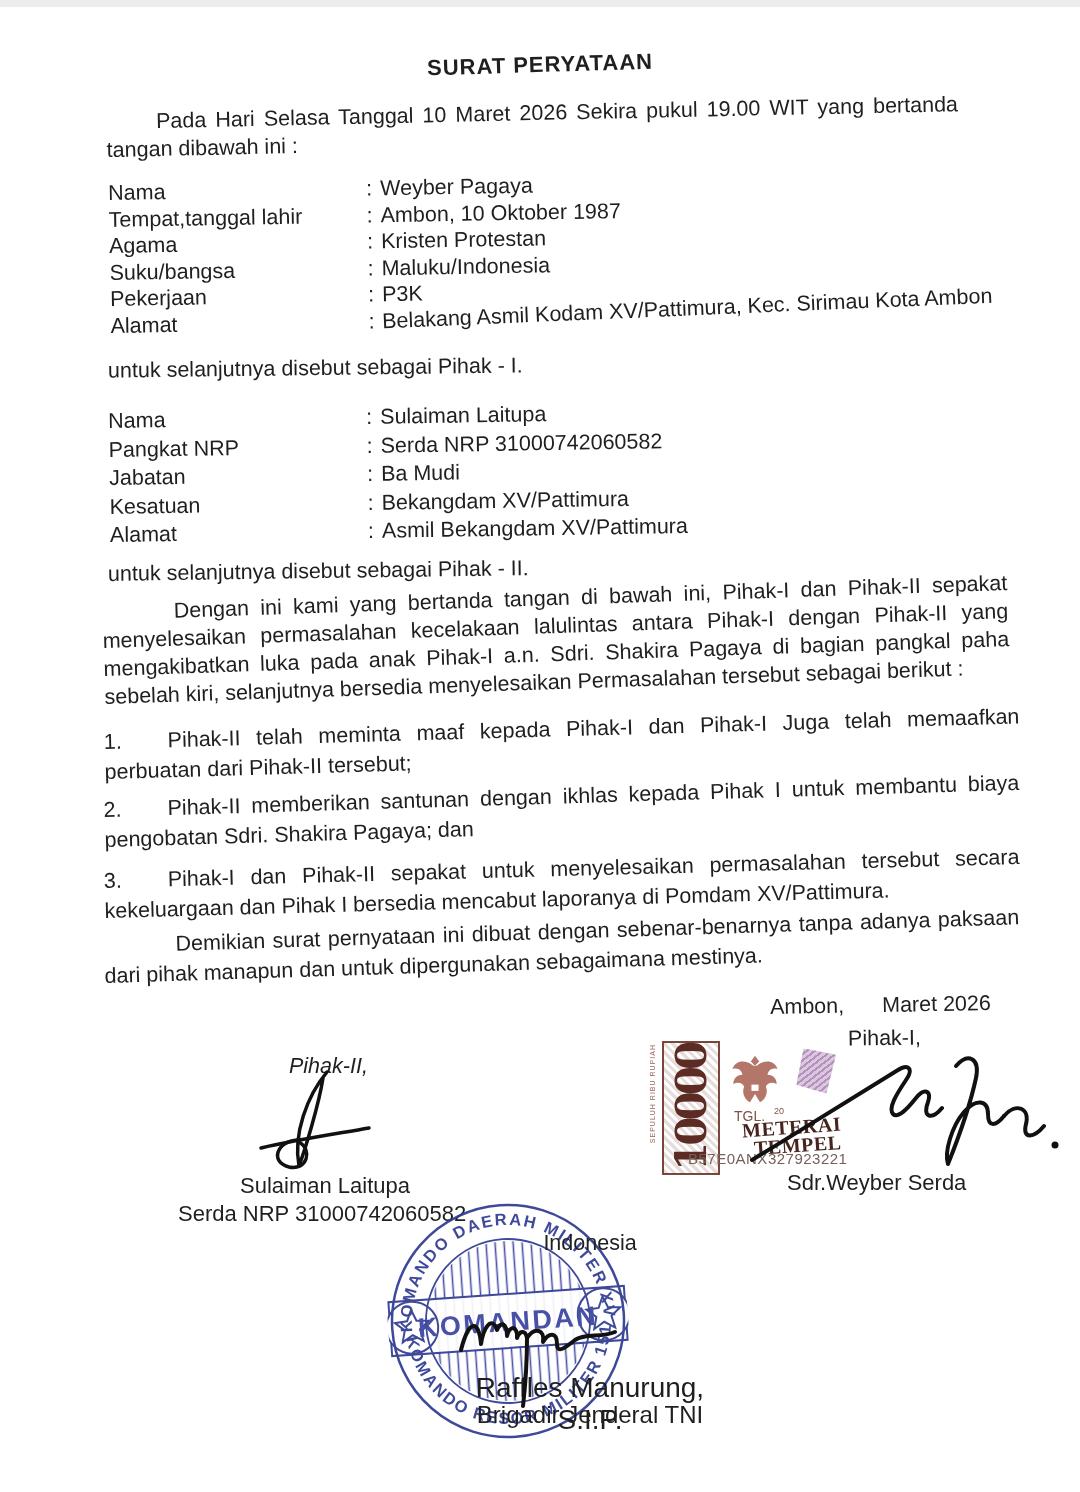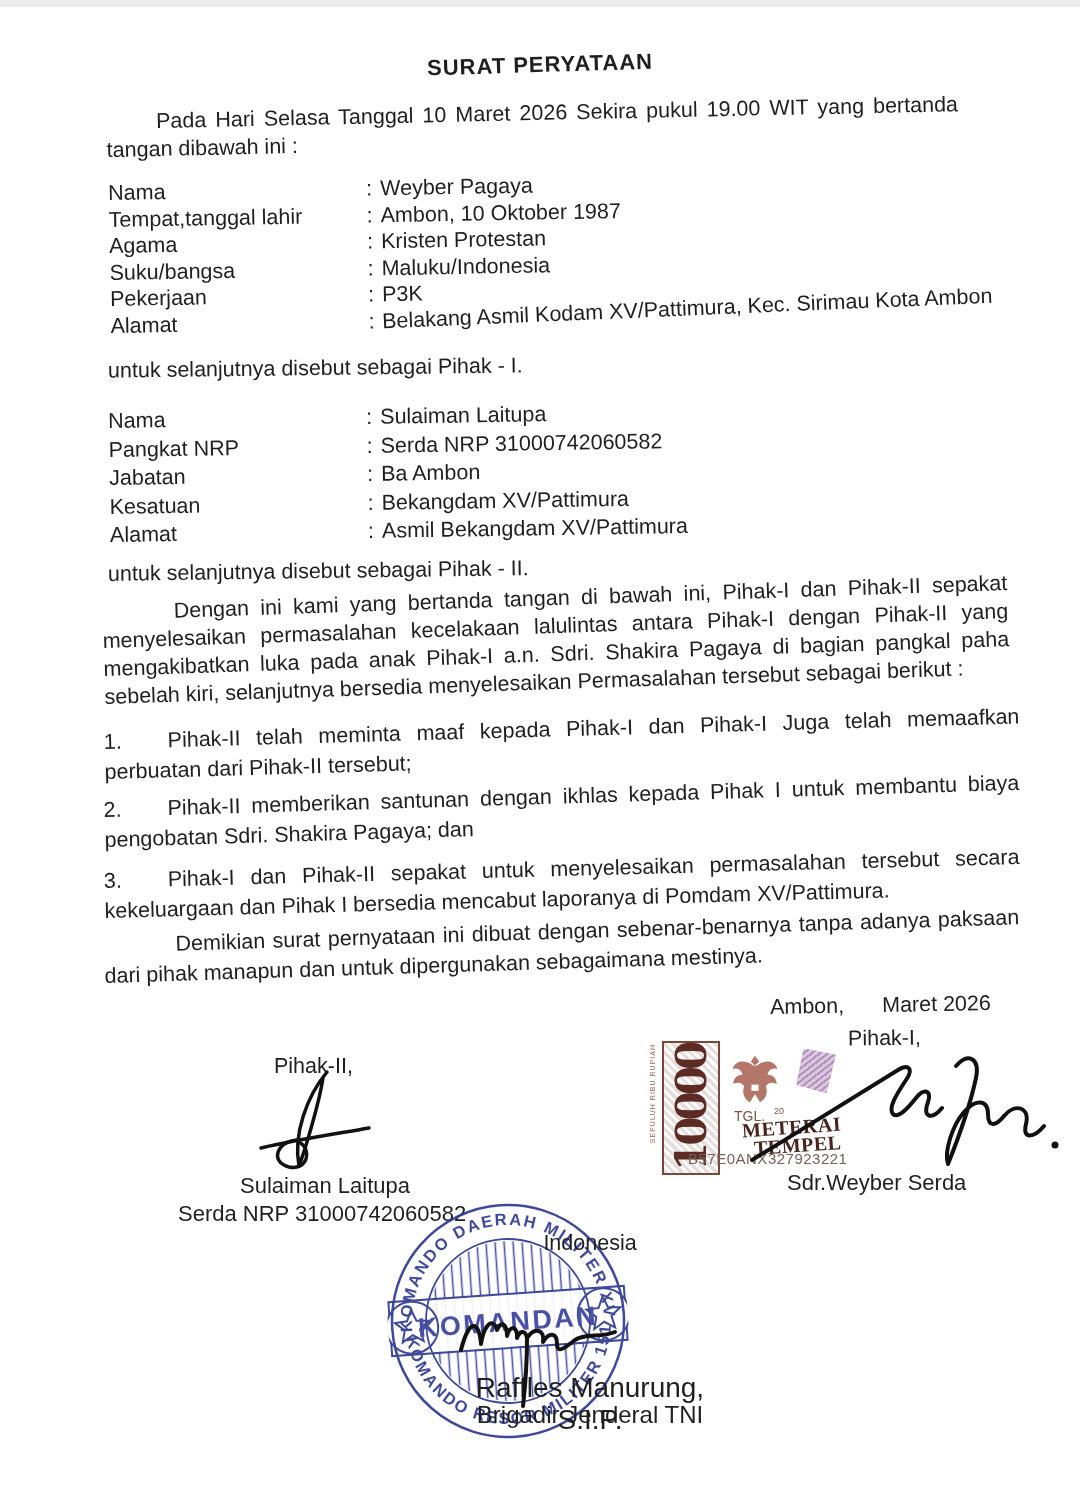--- a/index.html
+++ b/index.html
@@ -27,21 +27,21 @@
   .pt{position:absolute;left:105px;width:916px;line-height:30px;}
   .pt1{top:727px;transform:rotate(-1.6deg);transform-origin:0 100%;}
   .pt2{top:795px;transform:rotate(-1.7deg);transform-origin:0 100%;}
   .pt3{top:866px;transform:rotate(-1.5deg);transform-origin:0 100%;}
   .ptnum{padding-right:46px;}
   .closingp{position:absolute;left:105px;top:931px;width:916px;text-indent:72px;line-height:30px;
         transform:rotate(-1.8deg);transform-origin:0 100%;}
   .placedate{position:absolute;left:770px;top:993px;font-size:21.5px;transform:rotate(-1deg);}
   .pd-gap{display:inline-block;width:38px;}
   .p1head{left:848px;top:1026px;transform:rotate(-0.8deg);}
-  .p2head{left:274px;top:1054px;}
+  .p2head{left:289px;top:1054px;font-style:italic;}
   .signame{position:absolute;font-size:22px;}
   .sig-svg{position:absolute;}
   .sigpath{fill:none;stroke:#111;stroke-linecap:round;stroke-linejoin:round;}
   
   .meterai{position:absolute;left:648px;top:1038px;width:200px;height:135px;z-index:1;}
   .met-side{position:absolute;left:1px;top:6px;writing-mode:vertical-rl;transform:rotate(180deg);
         font-size:7px;color:#96655a;letter-spacing:1px;}
   .met-band{position:absolute;left:14px;top:3px;width:54px;height:130px;border:2px solid #7a463c;
         background:repeating-linear-gradient(45deg,rgba(122,70,60,.18) 0 3px,rgba(255,255,255,0) 3px 6px);}
   .met-denom{position:absolute;left:14px;top:3px;width:58px;height:134px;display:flex;align-items:center;
@@ -121,21 +121,21 @@
         <span class="fval">Sulaiman Laitupa</span>
     </div>
     <div class="frow">
       <span class="flbl">Pangkat NRP</span>
         <span class="fcol">:</span>
         <span class="fval">Serda NRP 31000742060582</span>
     </div>
     <div class="frow">
       <span class="flbl">Jabatan</span>
         <span class="fcol">:</span>
-        <span class="fval">Ba Ambon</span>
+        <span class="fval">Ba Mudi</span>
     </div>
     <div class="frow">
       <span class="flbl">Kesatuan</span>
         <span class="fcol">:</span>
         <span class="fval">Bekangdam XV/Pattimura</span>
     </div>
     <div class="frow">
       <span class="flbl">Alamat</span>
         <span class="fcol">:</span>
         <span class="fval">Asmil Bekangdam XV/Pattimura</span>

